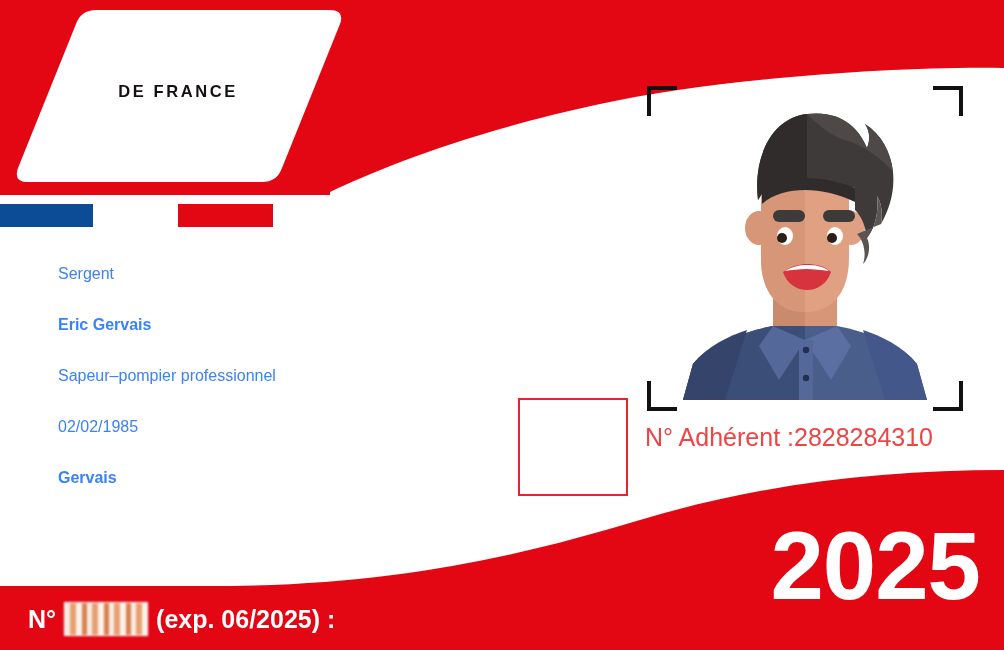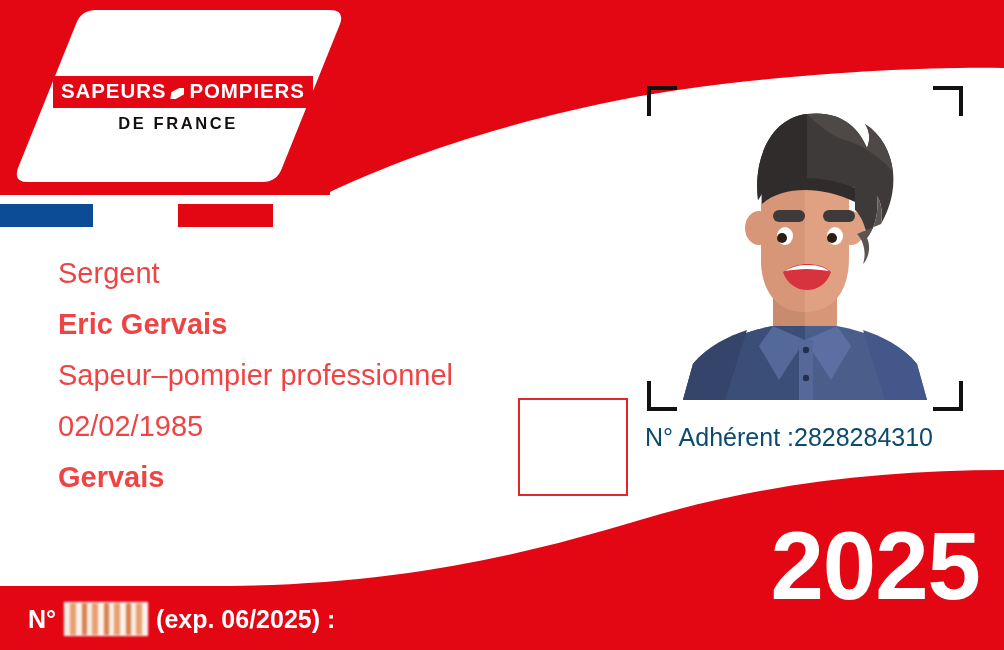--- a/index.html
+++ b/index.html
@@ -73,24 +73,24 @@
   #flag-red  { left:178px; width:95px; background:#E30613; }
 
   
   #info-block {
     position:absolute;
     left:58px; top:248px;
     z-index:3;
     color:#111111;
   }
   .info-line {
-    font-size:29px;
+    font-size:16px;
     line-height:51px;
     white-space:nowrap;
-    color:#ef4444;
+    color:#3b82f6;
   }
   .info-line.bold { font-weight:bold; }
 
   
   #photo-frame {
     position:absolute;
     left:647px; top:86px;
     width:316px; height:325px;
     z-index:3;
   }
@@ -117,21 +117,21 @@
     background:transparent;
     z-index:3;
   }
 
   
   #member-number {
     position:absolute;
     left:645px; top:423px;
     z-index:3;
     font-size:25px;
-    color:#0c4a6e;
+    color:#ef4444;
     white-space:nowrap;
   }
 
   
   #year {
     position:absolute;
     right:24px; bottom:36px;
     z-index:3;
     font-size:96px;
     font-weight:bold;
@@ -192,21 +192,20 @@
 
   <svg id="logo-panel" viewBox="0 0 360 195" preserveAspectRatio="none">
     <path d="
       M96,10 L330,10 Q345,10 340,24
       L282,168 Q277,182 262,182
       L28,182 Q13,182 18,168
       L76,24 Q81,10 96,10 Z" fill="#ffffff"></path>
   </svg>
 
   <div id="logo-text-wrap">
-    <span class="logo-band"><span>SAPEURS</span><span class="logo-flame"></span><span>POMPIERS</span></span>
     <span class="logo-sub">DE FRANCE</span>
   </div>
 
   <div class="flag-bar" id="flag-blue"></div>
   <div class="flag-bar" id="flag-red"></div>
 
   <div id="info-block">
     <div class="info-line">Sergent</div>
     <div class="info-line bold">Eric Gervais</div>
     <div class="info-line">Sapeur–pompier professionnel</div>

